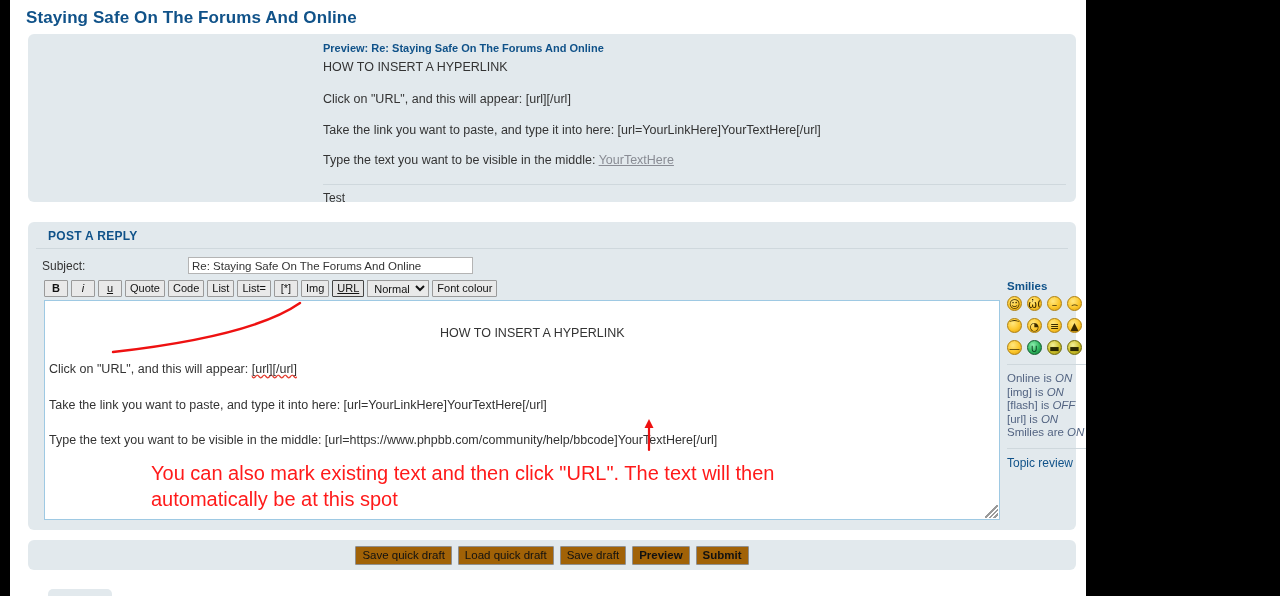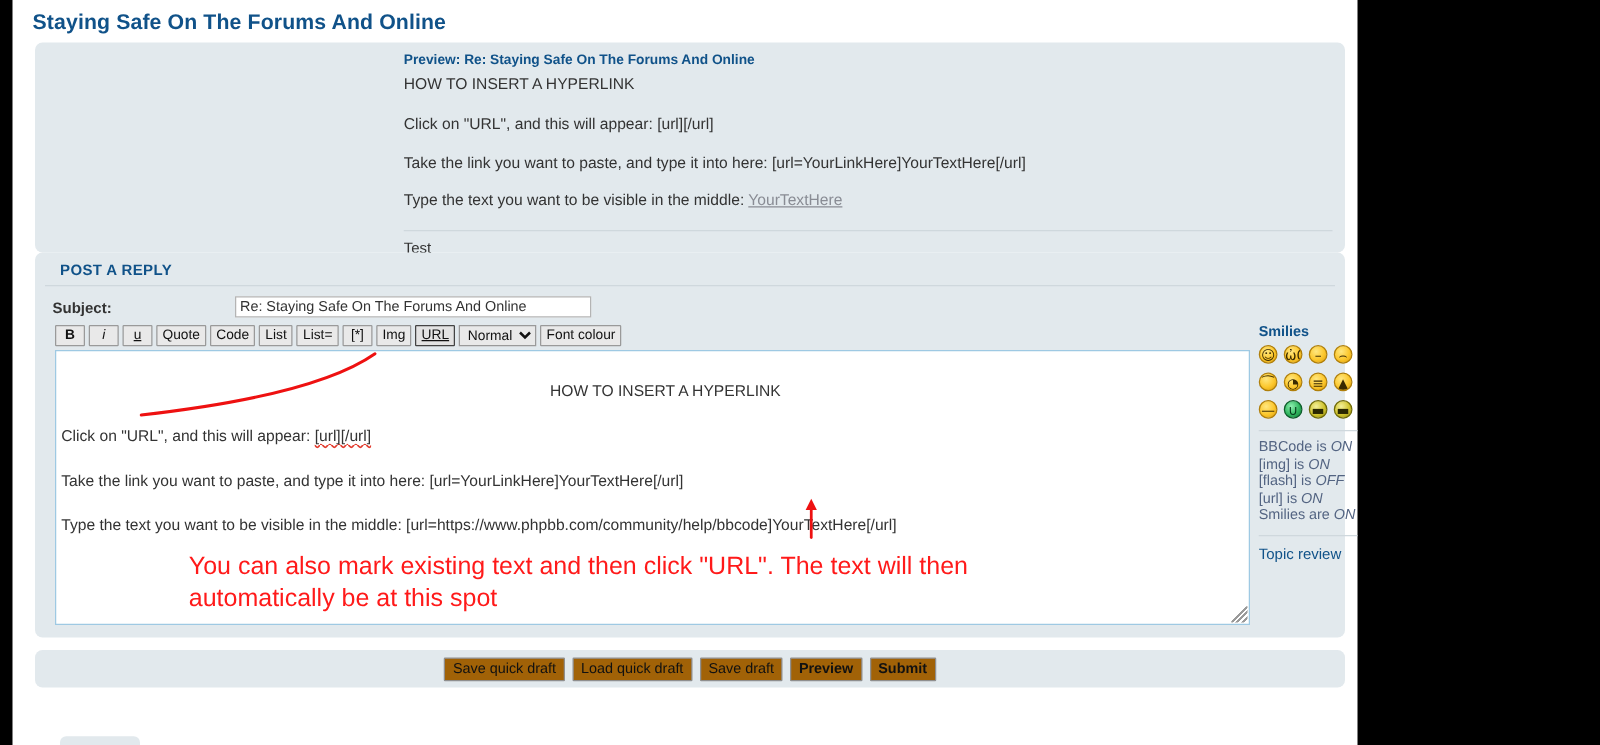--- a/index.html
+++ b/index.html
@@ -35,32 +35,32 @@
   }
   .preview-body p:first-child{margin-bottom:18px;}
   .preview-link{color:#898c94;text-decoration:underline;}
   .preview-sep{
     border-top:1px solid #cfd8dd;margin:0 10px 0 295px;
   }
   .preview-foot{
     padding:6px 0 0 295px;font-size:12px;color:#333;
   }
   
-  .reply-panel{margin-top:0;position:relative;padding-bottom:10px;}
+  .reply-panel{margin-top:20px;position:relative;padding-bottom:10px;}
   .reply-title{
     font-size:12px;font-weight:bold;color:#105289;
     padding:7px 0 5px 12px;letter-spacing:.3px;
     border-bottom:1px solid #cfd8dd;margin:0 8px 0 8px;
   }
   .subject-row{
     display:flex;align-items:center;padding:8px 0 6px 0;
   }
   .subject-label{
     width:160px;padding-left:14px;box-sizing:border-box;
-    font-size:12px;font-weight:bold;color:#333;
+    font-size:12px;font-weight:normal;color:#333;
   }
   .subject-input{
     width:285px;height:17px;box-sizing:border-box;
     border:1px solid #b4b4b4;background:#fff;
     font-family:"Liberation Sans", sans-serif;font-size:11.5px;
     color:#333;padding:1px 3px;outline:none;
   }
   
   .editor-wrap{display:flex;align-items:flex-start;}
   .editor-col{width:965px;padding-left:16px;box-sizing:border-box;}
@@ -248,21 +248,21 @@
             <span class="sm">?</span>
             <span class="sm">♀</span>
             <span class="sm">➜</span>
             <span class="sm">—</span>
             <span class="sm green">∪</span>
             <span class="sm olive">▬</span>
             <span class="sm olive">▬</span>
           </div>
         <div class="sm-hr"></div>
         <div class="bb-list" id="bb-list">
-            <div><span>BBCode is </span><i>ON</i></div>
+            <div><span>Online is </span><i>ON</i></div>
             <div><span>[img] is </span><i>ON</i></div>
             <div><span>[flash] is </span><i>OFF</i></div>
             <div><span>[url] is </span><i>ON</i></div>
             <div><span>Smilies are </span><i>ON</i></div>
           </div>
         <div class="bb-hr"></div>
         <div class="topic-review">Topic review</div>
       </div>
 
     </div>

